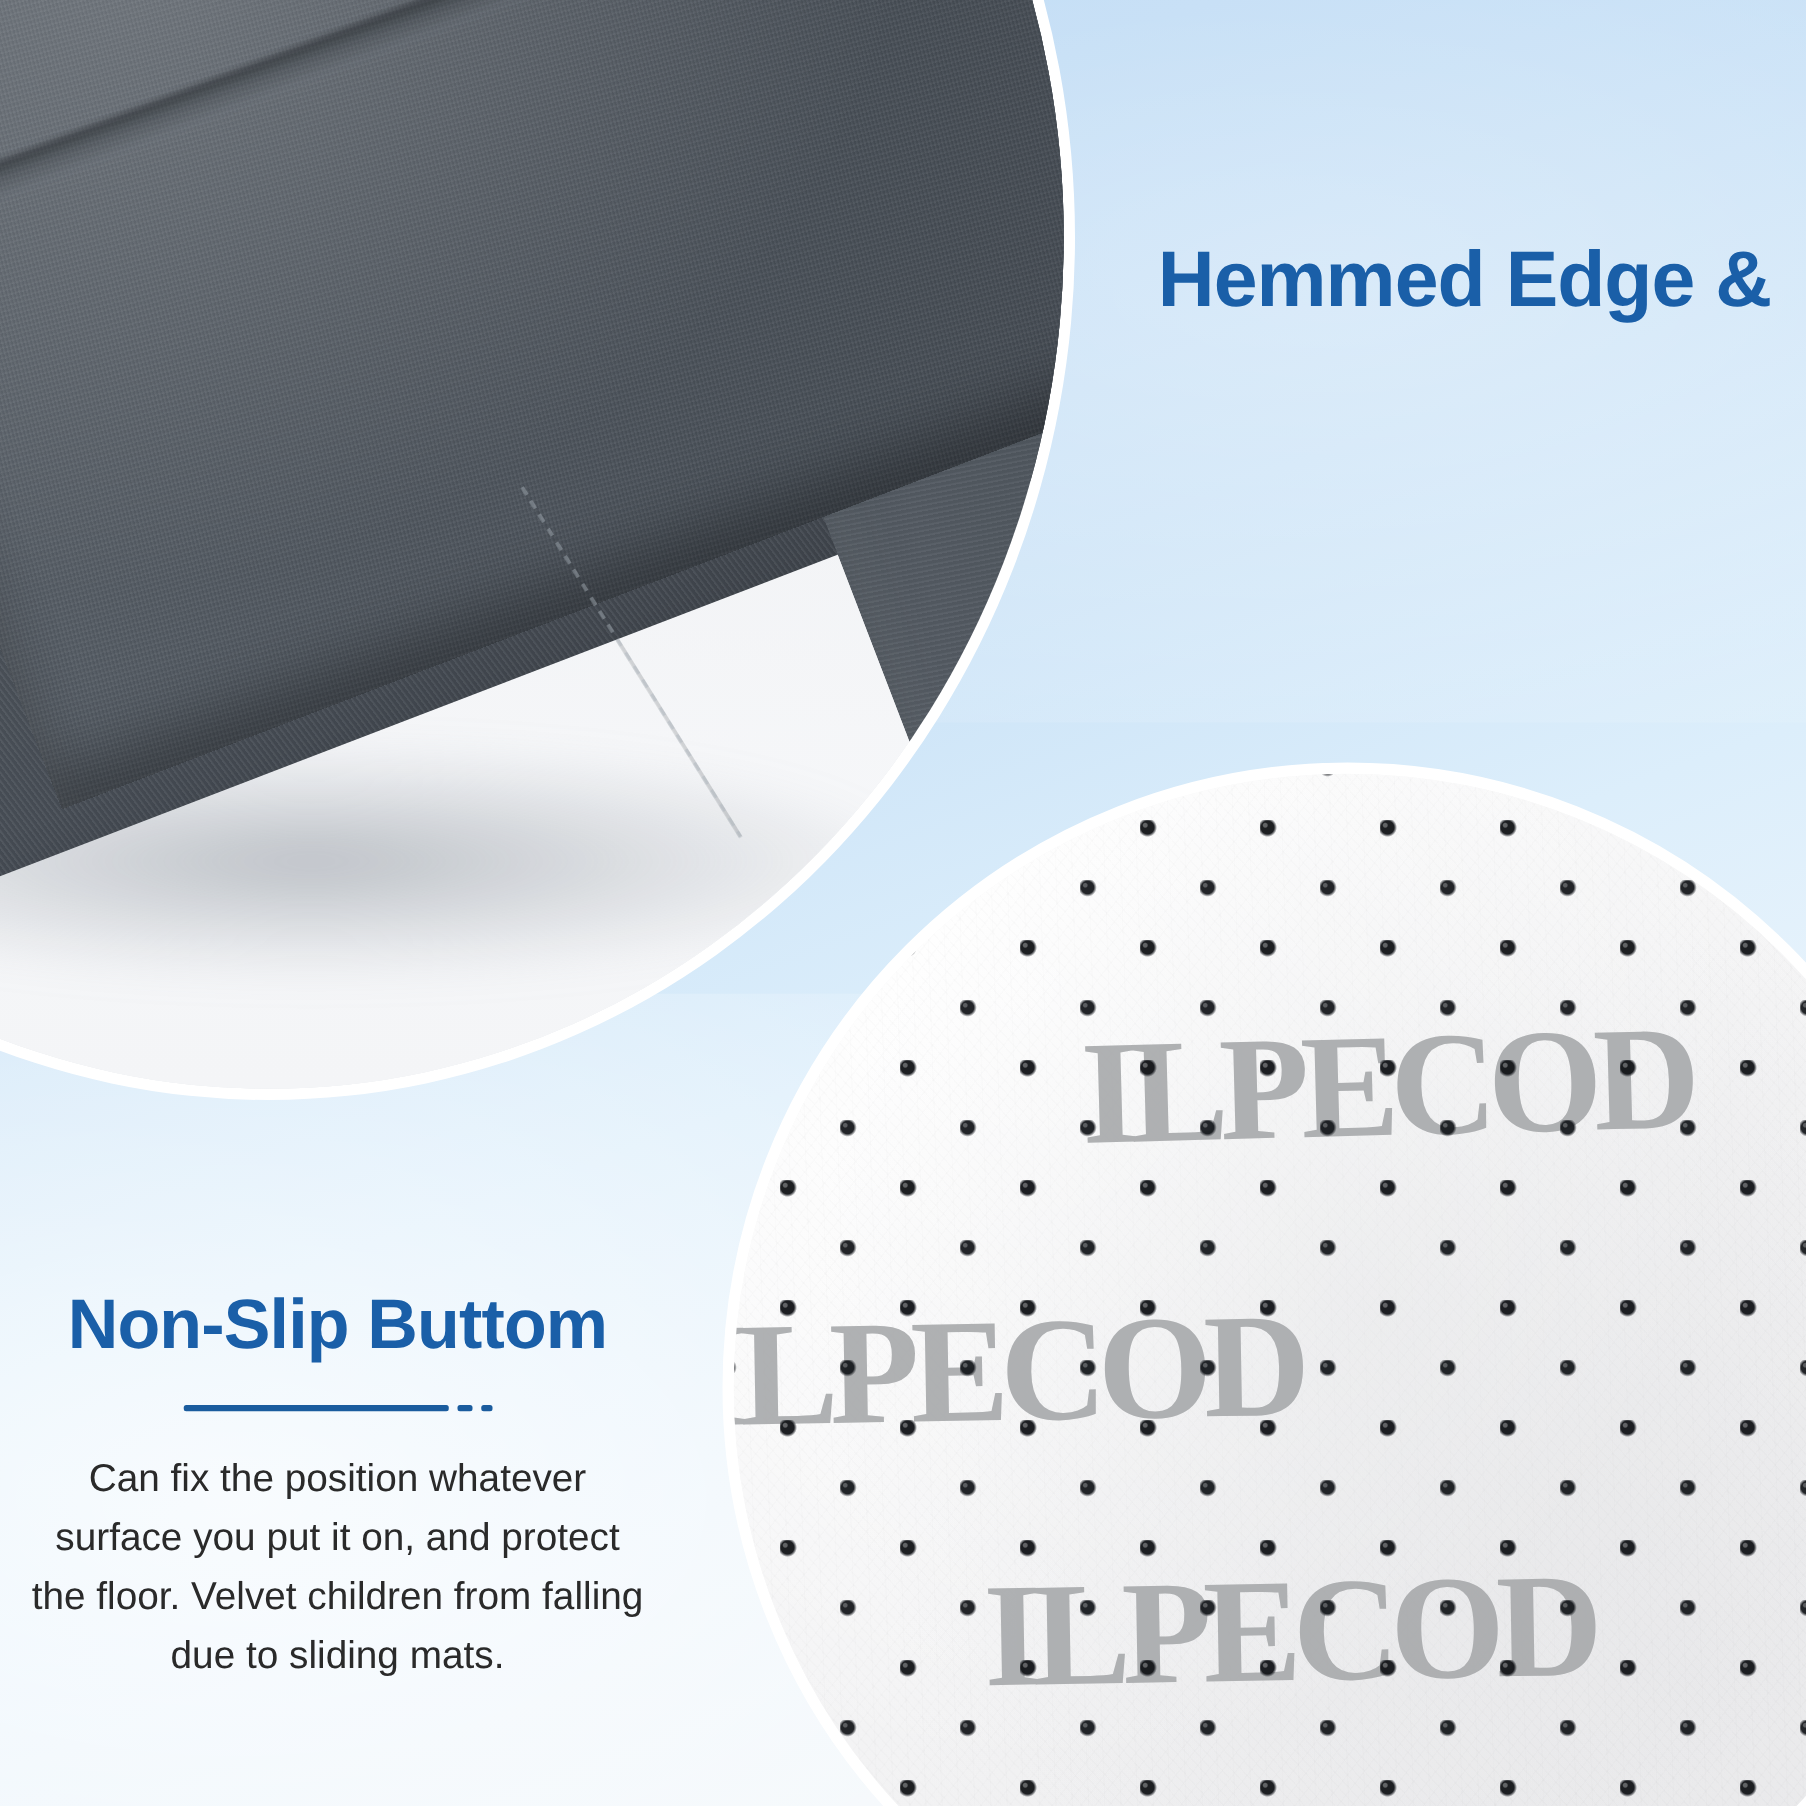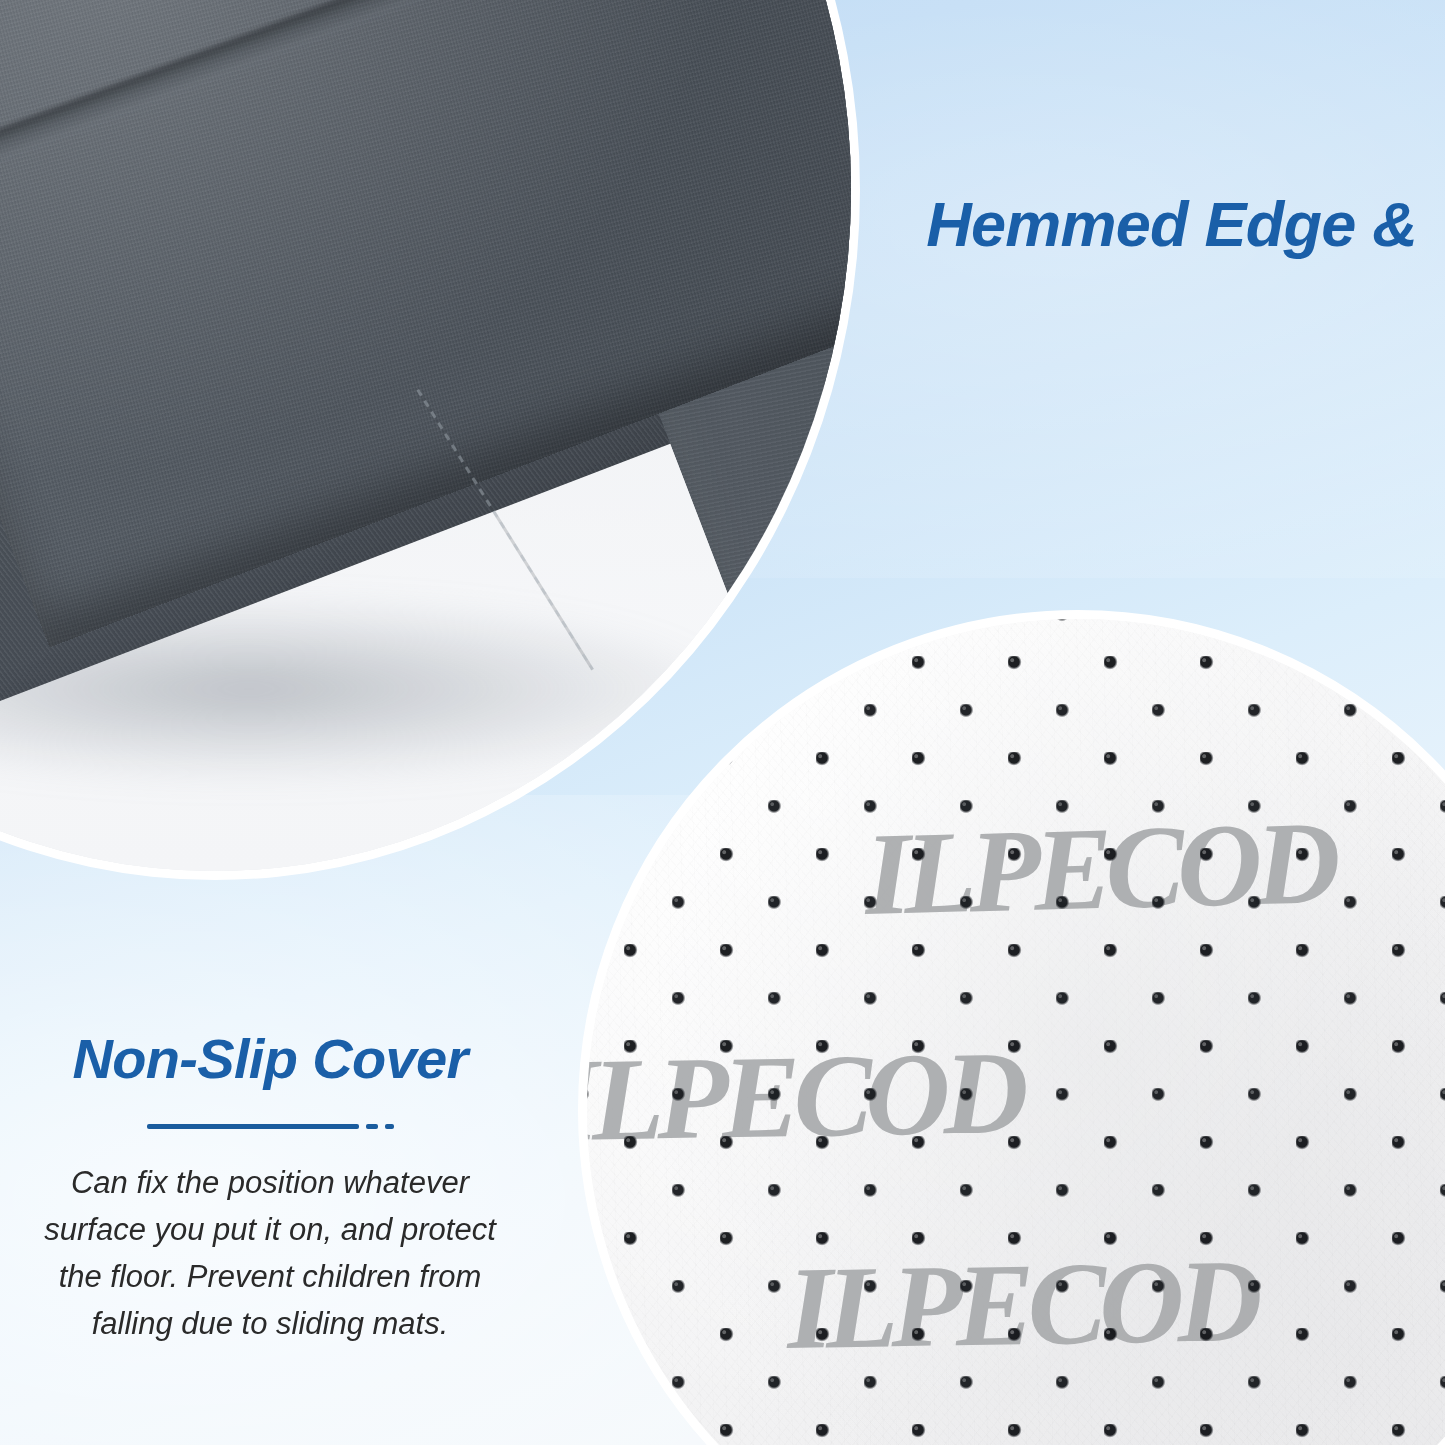--- a/index.html
+++ b/index.html
@@ -14,21 +14,20 @@
     overflow: hidden;
     font-family: "Liberation Sans", sans-serif;
     background: linear-gradient(160deg,
         #b3d4f2 0%,
         #bbd9f4 18%,
         #cbe3f7 38%,
         #dceefb 56%,
         #eaf4fc 72%,
         #f2f7fb 86%,
         #f6f9fc 100%);
-    font-style: italic;
   }
 
   
   .wash-top {
     position: absolute;
     left: -10%;
     top: -20%;
     width: 120%;
     height: 60%;
     background: radial-gradient(ellipse at 70% 60%, rgba(255,255,255,0.35) 0%, rgba(255,255,255,0) 70%);
@@ -322,22 +321,22 @@
 
     <div class="grip-dots"></div>
     <div class="grip-dots-hi"></div>
   </div>
 
   <div class="headline">
     <span>Hemmed Edge &amp;</span>
   </div>
 
   <div class="feature-block">
-    <div class="feature-title">Non-Slip Cover</div>
+    <div class="feature-title">Non-Slip Buttom</div>
     <div class="feature-divider">
       <span class="bar"></span>
       <span class="dot"></span>
       <span class="dot small"></span>
     </div>
-    <div class="feature-body">Can fix the position whatever surface you put it on, and protect the floor. Prevent children from falling due to sliding mats.</div>
+    <div class="feature-body">Can fix the position whatever surface you put it on, and protect the floor. Velvet children from falling due to sliding mats.</div>
   </div>
 
 </div>
 
 </body></html>

